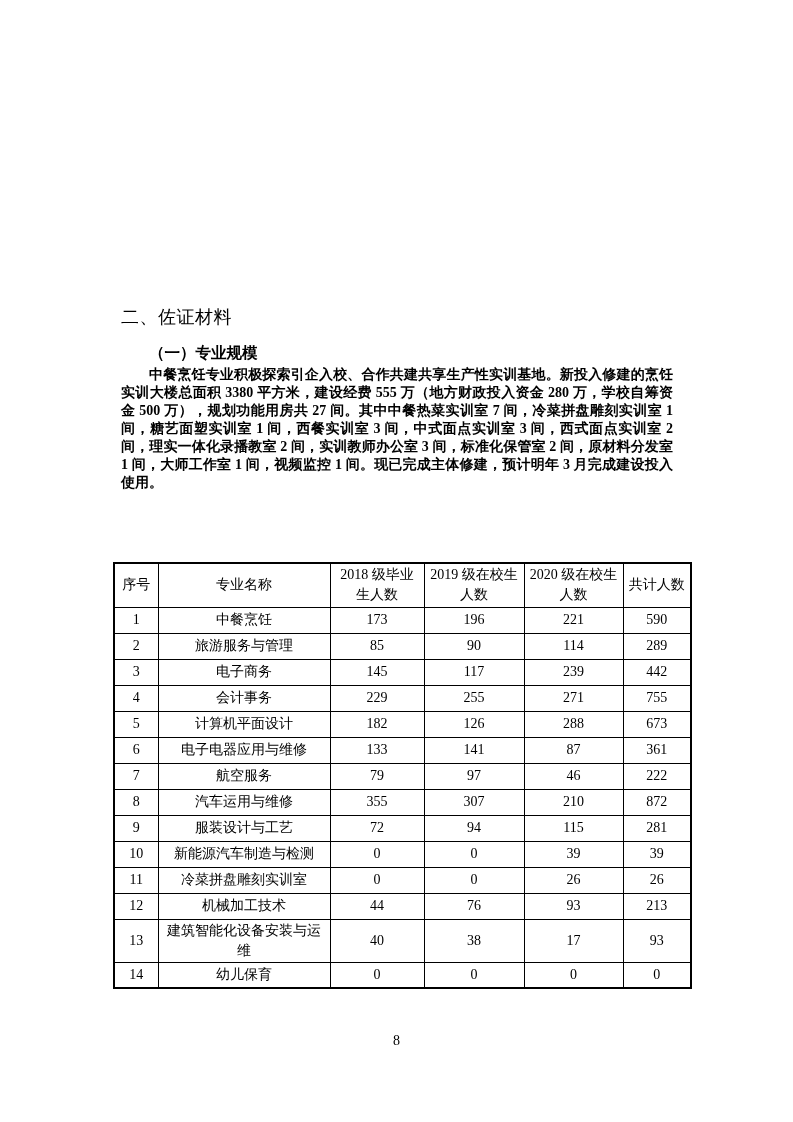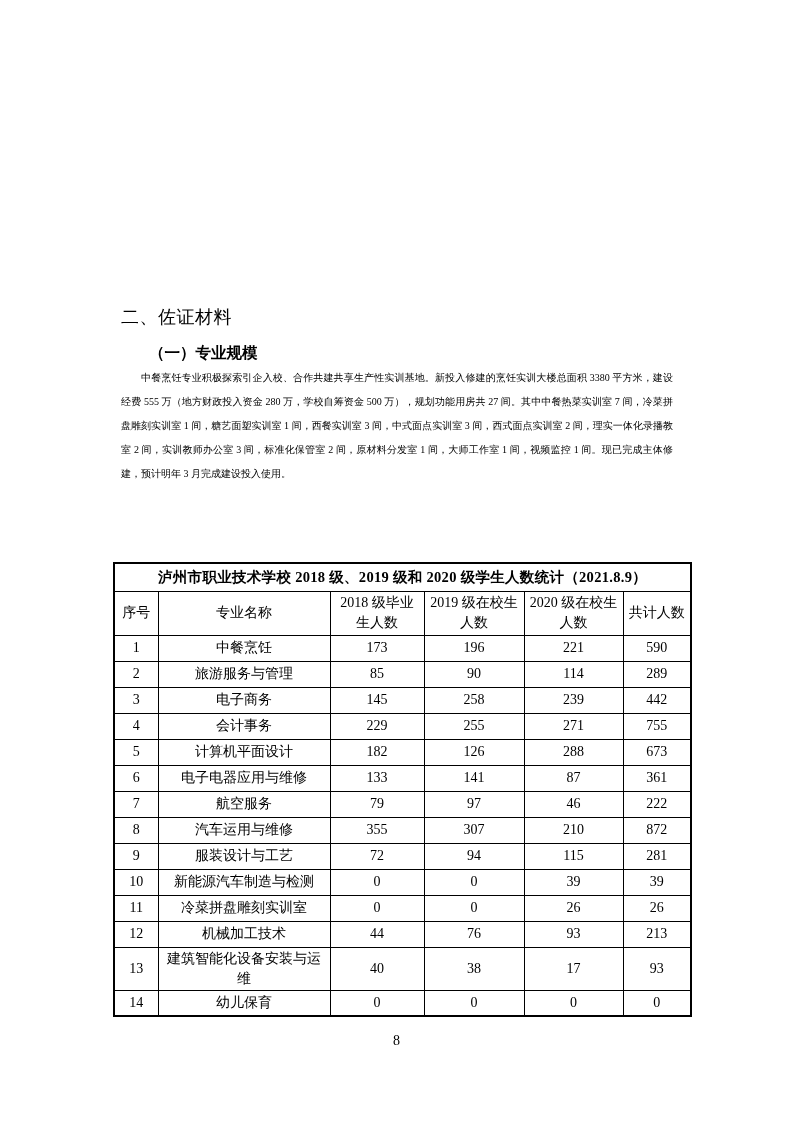--- a/index.html
+++ b/index.html
@@ -26,24 +26,25 @@
     left: 117px;
     font-size: 15.5px;
     font-weight: bold;
     margin-left: 32px;
   }
   .body-paragraph {
     position: absolute;
     top: 366px;
     left: 121px;
     width: 552px;
-    font-size: 10px;
-    line-height: 24px;
+    font-size: 14px;
+    line-height: 18px;
     text-align: justify;
     text-indent: 2em;
+    font-weight: bold;
   }
   .stats-table {
     position: absolute;
     top: 562px;
     left: 113px;
     width: 577px;
     border-collapse: collapse;
     table-layout: fixed;
     font-size: 14px;
   }
@@ -86,23 +87,20 @@
   <colgroup>
     <col style="width:44px">
     <col style="width:172px">
     <col style="width:94px">
     <col style="width:100px">
     <col style="width:99px">
     <col style="width:68px">
   </colgroup>
   <thead>
     <tr>
-      <td class="title-cell" colspan="6">泸州市职业技术学校 2018 级、2019 级和 2020 级学生人数统计（2021.8.9）</td>
-    </tr>
-    <tr>
       <th class="col-head">序号</th>
       <th class="col-head">专业名称</th>
       <th class="col-head">2018 级毕业生人数</th>
       <th class="col-head">2019 级在校生人数</th>
       <th class="col-head">2020 级在校生人数</th>
       <th class="col-head">共计人数</th>
     </tr>
   </thead>
   <tbody>
       <tr>
@@ -118,21 +116,21 @@
         <td>旅游服务与管理</td>
         <td>85</td>
         <td>90</td>
         <td>114</td>
         <td>289</td>
       </tr>
       <tr>
         <td>3</td>
         <td>电子商务</td>
         <td>145</td>
-        <td>258</td>
+        <td>117</td>
         <td>239</td>
         <td>442</td>
       </tr>
       <tr>
         <td>4</td>
         <td>会计事务</td>
         <td>229</td>
         <td>255</td>
         <td>271</td>
         <td>755</td>

